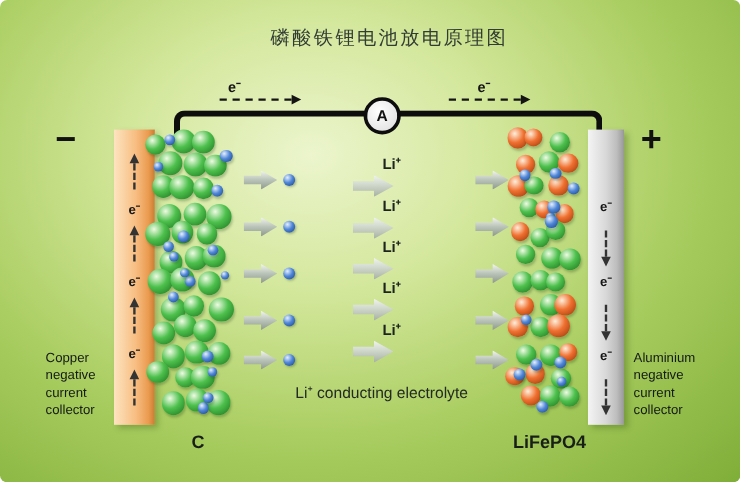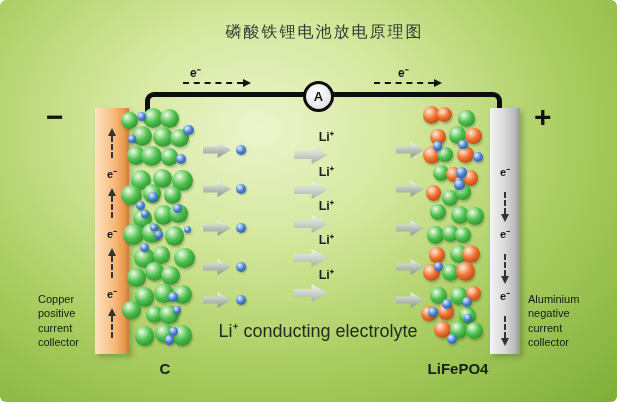--- a/index.html
+++ b/index.html
@@ -44,21 +44,21 @@
   .garrow{position:absolute;width:28px;height:16px;
     background:linear-gradient(180deg,#f2f6f0 0%,#bcc5ba 48%,#8e988c 100%);
     clip-path:polygon(0 28%,52% 28%,52% 0,100% 50%,52% 100%,52% 72%,0 72%);
     filter:drop-shadow(1px 1px 1px rgba(20,50,10,0.35));}
   .garrow.soft{width:34px;height:18px;
     background:linear-gradient(180deg,#f0f4ec 0%,#ccd4c8 50%,#a7b1a3 100%);}
   .ion-dot{position:absolute;width:10px;height:10px;border-radius:50%;
     background:radial-gradient(circle at 35% 30%, #e4efff 0%, #4f86d6 45%, #173f85 100%);
     box-shadow:1px 1px 2px rgba(20,50,10,0.3);}
   .li-label{position:absolute;width:40px;text-align:right;font-size:12.5px;color:#1d241d;font-weight:bold;}
-  .caption{position:absolute;font-size:18px;color:#222a22;}
+  .caption{position:absolute;font-size:13px;color:#222a22;}
   .electrode-label{position:absolute;font-size:15px;font-weight:bold;color:#181f18;text-align:center;}
   .note{position:absolute;font-size:11px;line-height:1.3;color:#141a14;}
 </style>
 </head>
 <body>
 
 <div class="stage">
 
   <div class="title">磷酸铁锂电池放电原理图</div>
 
@@ -227,16 +227,16 @@
     <div class="e-small" style="top:118px;">e⁻</div>
     <div class="dash-arrow-v down" style="left:14px;top:146px;"></div>
     <div class="e-small" style="top:180px;">e⁻</div>
     <div class="dash-arrow-v down" style="left:14px;top:208px;"></div>
   </div>
 
   <div class="electrode-label" style="left:130px;top:360px;width:70px;">C</div>
   <div class="electrode-label" style="left:413px;top:360px;width:90px;text-align:center;">LiFePO4</div>
   <div class="caption" style="left:218px;top:318px;width:200px;text-align:center;">Li⁺ conducting electrolyte</div>
 
-  <div class="note" style="left:38px;top:292px;width:60px;">Copper positive current collector</div>
+  <div class="note" style="left:38px;top:292px;width:60px;">Copper negative current collector</div>
   <div class="note" style="left:528px;top:292px;width:66px;">Aluminium negative current collector</div>
 
 </div>
 
 </body></html>

